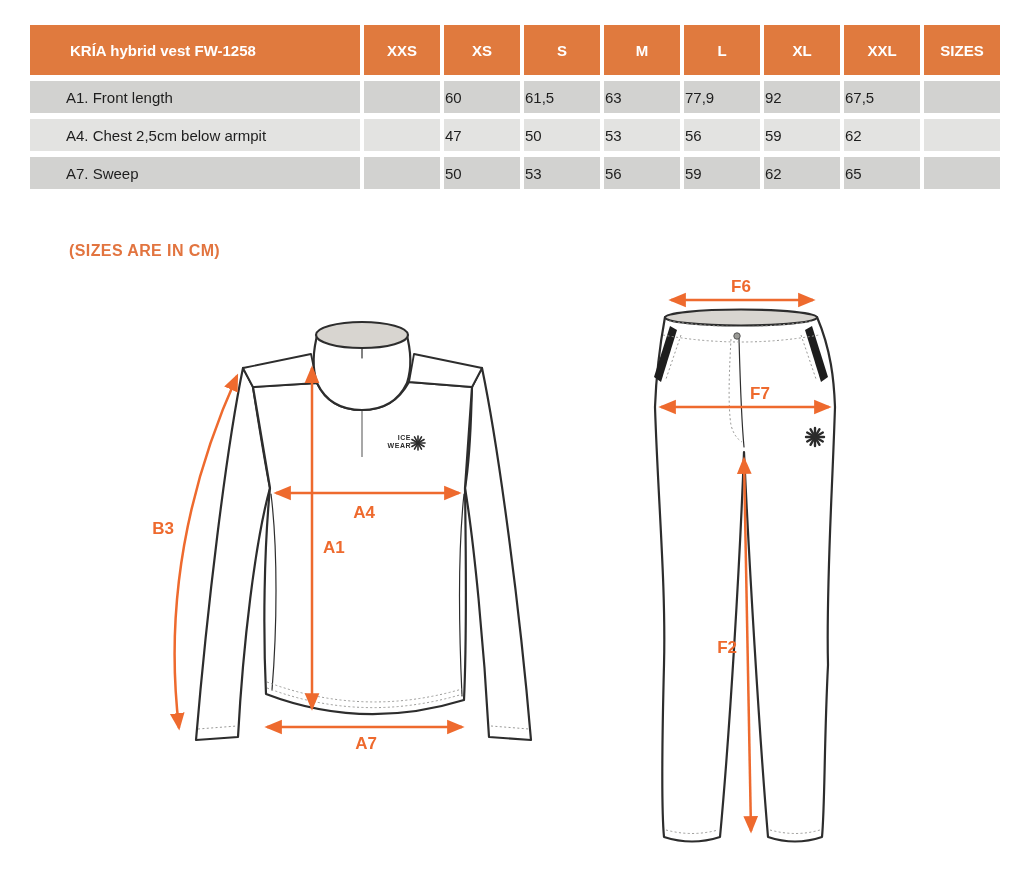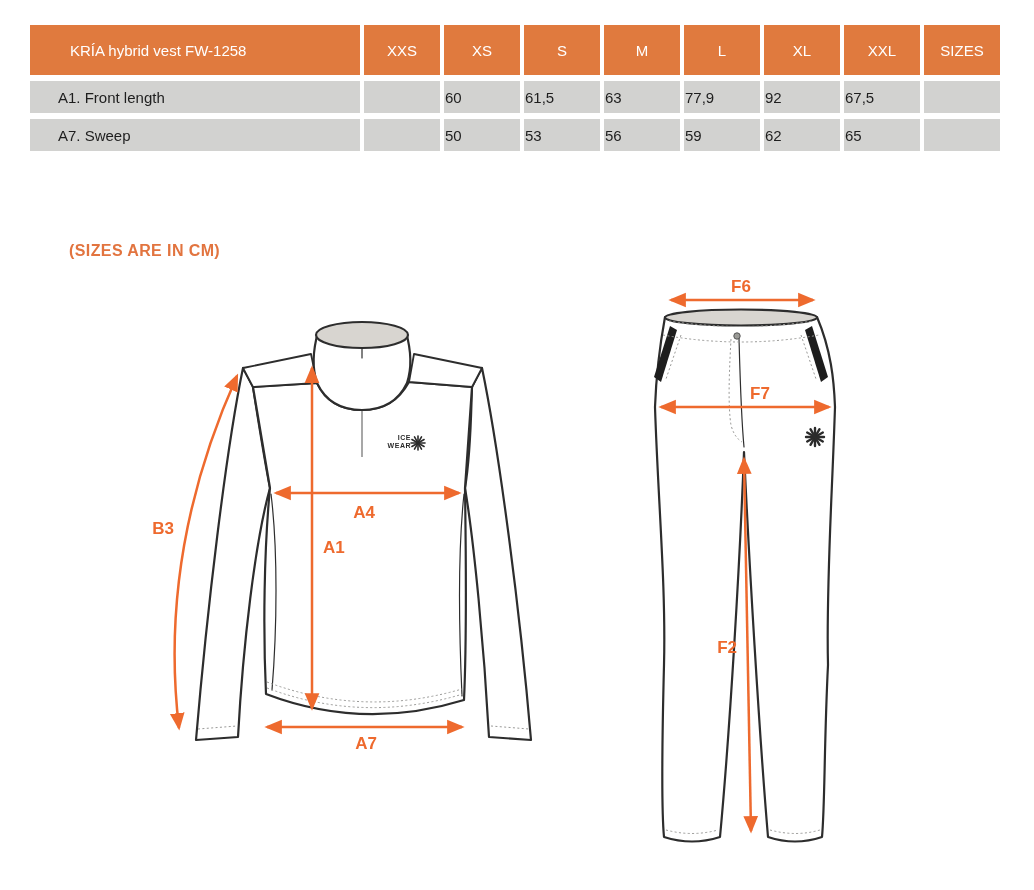--- a/index.html
+++ b/index.html
@@ -20,25 +20,25 @@
     height:30px;
     font-size:15px;
     vertical-align:middle;
     overflow:hidden;
     white-space:nowrap;
   }
   tr.hdr td{
     height:48px;
     background:#E07A3E;
     color:#ffffff;
-    font-weight:normal;
+    font-weight:bold;
   }
   td.hdr-product{ text-align:left; padding-left:40px; }
   td.hdr-size{ text-align:center;margin-left:24px; }
-  td.lbl{ text-align:left; padding-left:28px; color:#1E1E1E; }
+  td.lbl{ text-align:left; padding-left:36px; color:#1E1E1E; }
   td.val{ text-align:left; color:#1E1E1E; }
   tr.dark td{ background:#D2D2D0; }
   tr.light td{ background:#E3E3E1; }
   
   .unit-note{
     position:absolute; left:69px; top:242px;
     color:#E2743F; font-size:16px; font-weight:bold; letter-spacing:.4px;
   }
   
   svg.sweater-svg{ position:absolute; left:130px; top:290px; }
@@ -84,20 +84,31 @@
     <td class="lbl">A1. Front length</td>
     <td class="val"></td>
     <td class="val">60</td>
     <td class="val">61,5</td>
     <td class="val">63</td>
     <td class="val">77,9</td>
     <td class="val">92</td>
     <td class="val">67,5</td>
     <td class="val"></td>
   </tr>
+  <tr class="light">
+    <td class="lbl">A4. Chest 2,5cm below armpit</td>
+    <td class="val"></td>
+    <td class="val">47</td>
+    <td class="val">50</td>
+    <td class="val">53</td>
+    <td class="val">56</td>
+    <td class="val">59</td>
+    <td class="val">62</td>
+    <td class="val"></td>
+  </tr>
   <tr class="dark">
     <td class="lbl">A7. Sweep</td>
     <td class="val"></td>
     <td class="val">50</td>
     <td class="val">53</td>
     <td class="val">56</td>
     <td class="val">59</td>
     <td class="val">62</td>
     <td class="val">65</td>
     <td class="val"></td>

